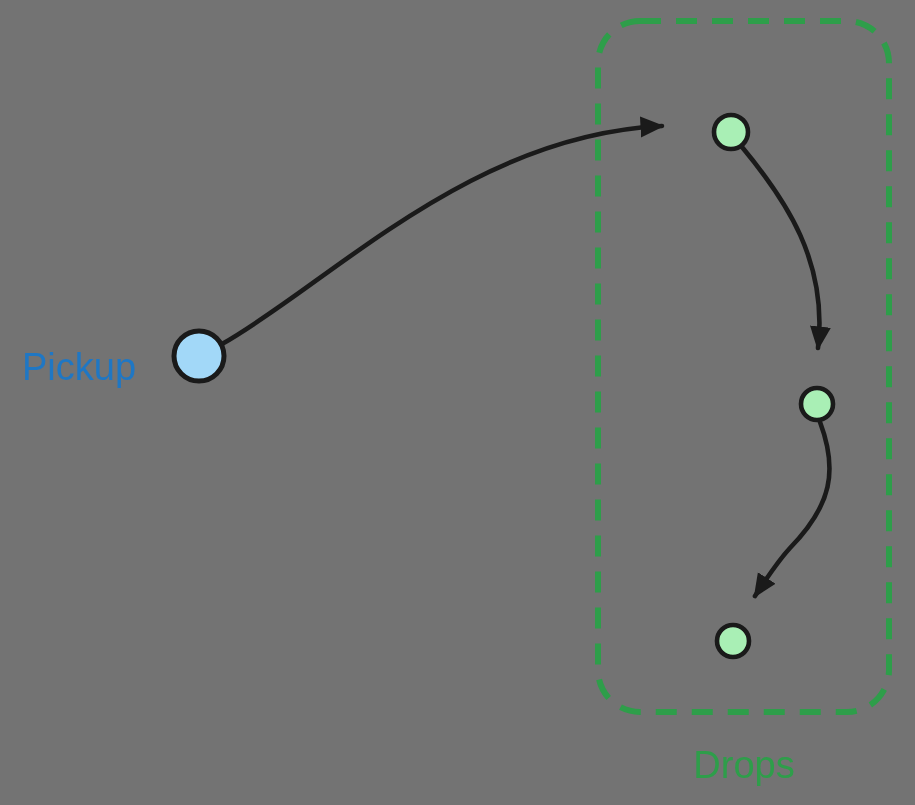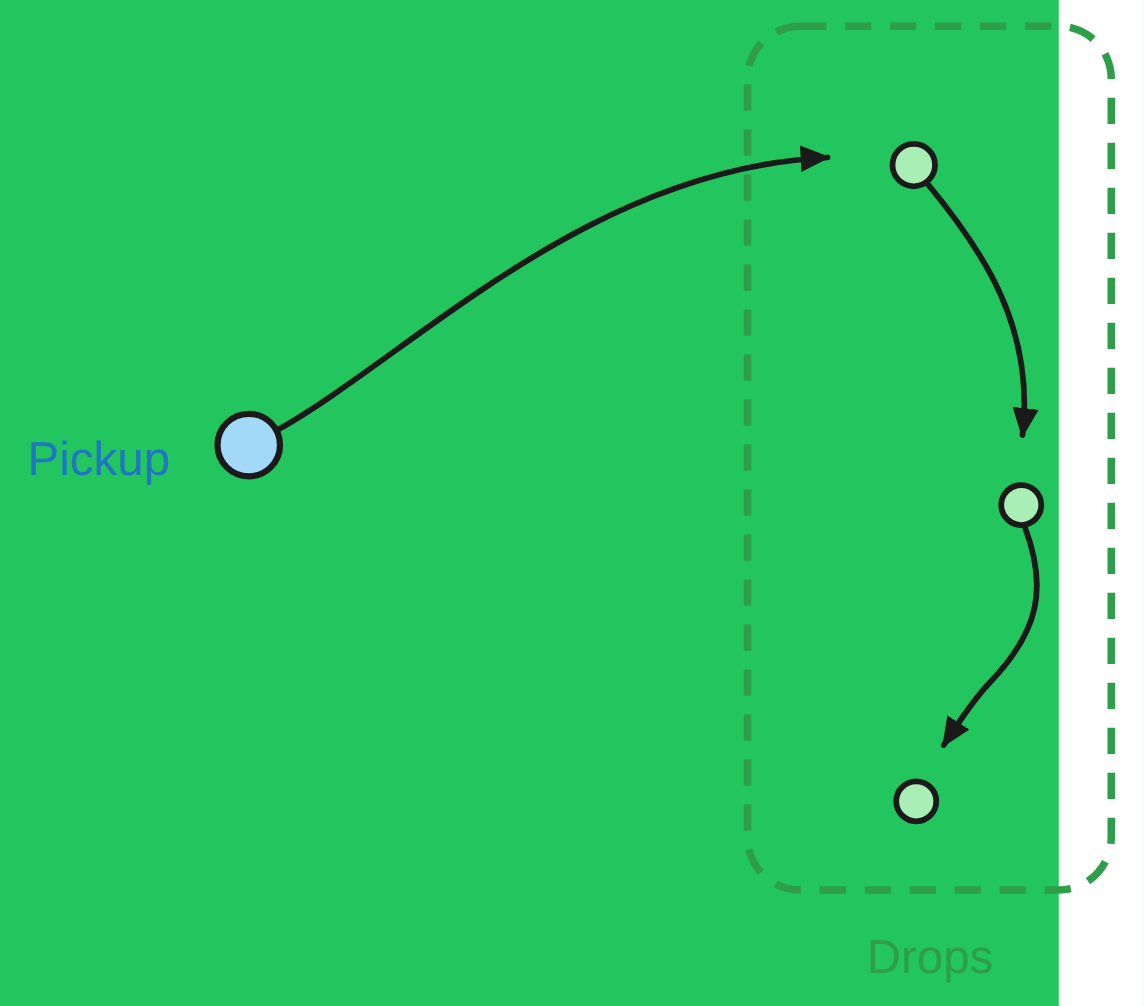--- a/index.html
+++ b/index.html
@@ -9,23 +9,23 @@
     background: #ffffff;
   }
   body {
     font-family: "Liberation Sans", sans-serif;
     width: 915px;
     height: 805px;
     overflow: hidden;
   }
   #diagram-root {
     position: relative;
-    width: 847px;
+    width: 915px;
     height: 805px;
-    background: #22c55e;
+    background: #737373;
   }
   #route-svg {
     position: absolute;
     top: 0;
     left: 0;
     width: 915px;
     height: 805px;
     display: block;
   }
   .node-label {

